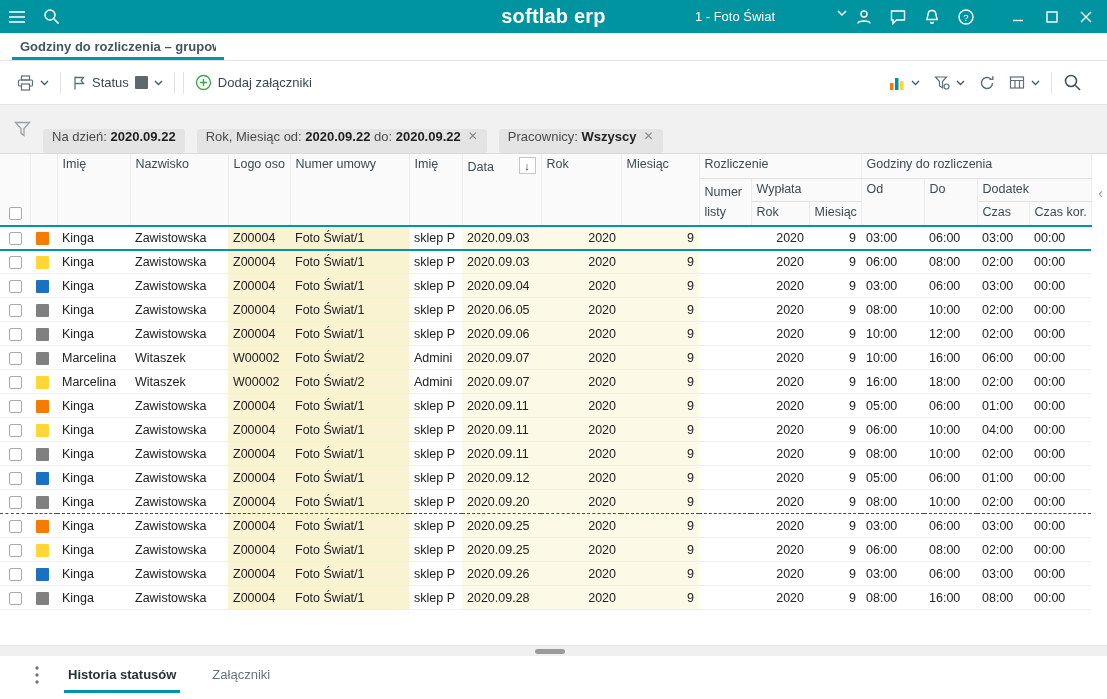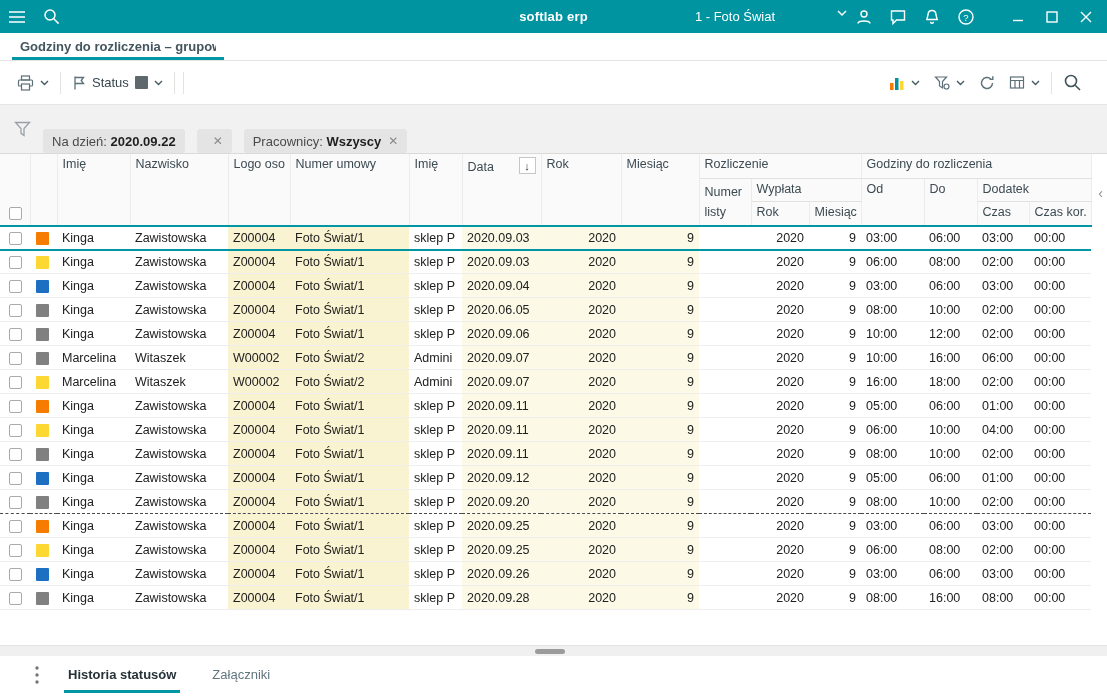--- a/index.html
+++ b/index.html
@@ -3,21 +3,21 @@
 <meta charset="utf-8">
 <style>
   * { margin:0; padding:0; box-sizing:border-box; }
   html,body { width:1107px; height:699px; }
   body { font-family:"Liberation Sans", sans-serif; background:#fff; }
   .app { width:1107px; height:699px; display:flex; flex-direction:column; overflow:hidden; background:#fff; color:#212121; font-size:13px; }
 
   
   .topbar { flex:0 0 33px; background:#0094A1; display:flex; align-items:center; position:relative; color:#fff; }
   .tb-icon { width:34px; height:33px; display:flex; align-items:center; justify-content:center; cursor:pointer; }
-  .brand { position:absolute; left:50%; transform:translateX(-50%); font-weight:700; font-size:13px; letter-spacing:.2px; }
+  .brand { position:absolute; left:50%; transform:translateX(-50%); font-weight:700; font-size:20px; letter-spacing:.2px; }
   .company { position:absolute; left:615px; width:240px; height:49px; display:flex; align-items:center; justify-content:center; font-size:13px; cursor:pointer; }
   .company .chev-w { position:absolute; right:8px; top:13px; }
   .tb-right { margin-left:auto; display:flex; align-items:center; height:100%; padding-right:4px; }
   .tb-gap { width:18px; }
 
   
   .tabbar { flex:0 0 28px; border-bottom:1px solid #e4e4e4; display:flex; align-items:stretch; padding-left:12px; background:#fff; }
   .tab { position:relative; display:flex; align-items:center; padding:0 8px; font-weight:700; color:#43555e; max-width:212px; cursor:pointer; }
   .tab span { white-space:nowrap; overflow:hidden; }
   .tab.active::after { content:""; position:absolute; left:0; right:0; bottom:0; height:3px; background:#0096A3; }
@@ -25,21 +25,21 @@
   
   .toolbar { flex:0 0 44px; display:flex; align-items:center; padding:0 10px; border-bottom:1px solid #e6e6e6; color:#37474f; background:#fff; }
   .tbtn { display:flex; align-items:center; gap:6px; padding:0 7px; height:32px; cursor:pointer; white-space:nowrap; }
   .tsep { width:1px; height:22px; background:#e2e2e2; margin:0 4px; }
   .toolbar-right { margin-left:auto; display:flex; align-items:center; padding-right:8px; }
   .status-swatch { width:13px; height:13px; display:inline-block; border-radius:1px; }
 
   
   .filterbar { flex:0 0 35px; background:#f1f1f1; border-bottom:1px solid #dadada; display:flex; align-items:center; padding:0 14px; gap:12px; }
   .chips { display:flex; align-items:center; gap:12px; }
-  .chip { background:#e4e4e4; border-radius:3px; height:24px; display:flex; align-items:center; padding:0 9px; color:#4a4a4a; cursor:default;margin-top:24px; }
+  .chip { background:#e4e4e4; border-radius:3px; height:24px; display:flex; padding:0 9px; color:#4a4a4a; cursor:default;margin-top:24px; }
   .chip .seg-bold { font-weight:700; color:#1f1f1f; }
   .chip-close { color:#8a8a8a; font-size:12px; margin-left:7px; cursor:pointer; }
 
   
   .grid-area { flex:1 1 auto; position:relative; overflow:hidden; background:#fff; }
   table.grid { border-collapse:collapse; table-layout:fixed; width:1091px; font-size:12.5px; }
   .grid th { background:#fafafa; font-weight:400; text-align:left; font-size:12.5px; color:#3c4a52;
              border-right:1px solid #ececec; border-bottom:1px solid #e1e1e1; padding:3px 5px;
              vertical-align:top; white-space:nowrap; overflow:hidden; cursor:pointer; }
   .grid thead tr:nth-child(1) { height:24px; }
@@ -165,20 +165,27 @@
           <path d="M3 2.5h8.5l-2.3 3 2.3 3H3"></path>
         </svg>
       <span>Status</span>
       <span class="status-swatch" style="background: rgb(94, 104, 109);"></span>
       <svg width="9" height="6" viewBox="0 0 9 6" fill="none" stroke="#455a64" stroke-width="1.4">
           <path d="M1 1l3.5 3.5L8 1"></path>
         </svg>
     </div>
     <div class="tsep"></div>
     <div class="tsep"></div>
+    <div class="tbtn">
+      <svg width="17" height="17" viewBox="0 0 17 17" fill="none" stroke="#3fa648" stroke-width="1.4">
+          <circle cx="8.5" cy="8.5" r="7"></circle>
+          <path d="M8.5 5v7M5 8.5h7"></path>
+        </svg>
+      <span>Dodaj załączniki</span>
+    </div>
 
     <div class="toolbar-right">
       <div class="tbtn">
         <svg width="16" height="16" viewBox="0 0 16 16">
             <rect x="1" y="8" width="3.5" height="7" fill="#F57C00"></rect>
             <rect x="6" y="3" width="3.5" height="12" fill="#00929D"></rect>
             <rect x="11" y="6" width="3.5" height="9" fill="#FDD835"></rect>
           </svg>
         <svg width="9" height="6" viewBox="0 0 9 6" fill="none" stroke="#455a64" stroke-width="1.4">
             <path d="M1 1l3.5 3.5L8 1"></path>
@@ -221,20 +228,21 @@
   <div class="filterbar">
     <svg width="17" height="16" viewBox="0 0 17 16" fill="none" stroke="#9aa0a6" stroke-width="1.3">
         <path d="M1.5 1.5h14l-5.5 6v7l-3-2.2V7.5z"></path>
       </svg>
     <div class="chips">
         <div class="chip">
     <span><span>Na dzień: </span><span class="seg-bold">2020.09.22</span></span>
 
   </div>
         <div class="chip">
+    <span><span>Rok, Miesiąc  od: </span><span class="seg-bold">2020.09.22</span><span>  do: </span><span class="seg-bold">2020.09.22</span></span>
     <span class="chip-close">✕</span>
   </div>
         <div class="chip">
     <span><span>Pracownicy: </span><span class="seg-bold">Wszyscy</span></span>
     <span class="chip-close">✕</span>
   </div>
       </div>
   </div>
 
   <div class="grid-area">

